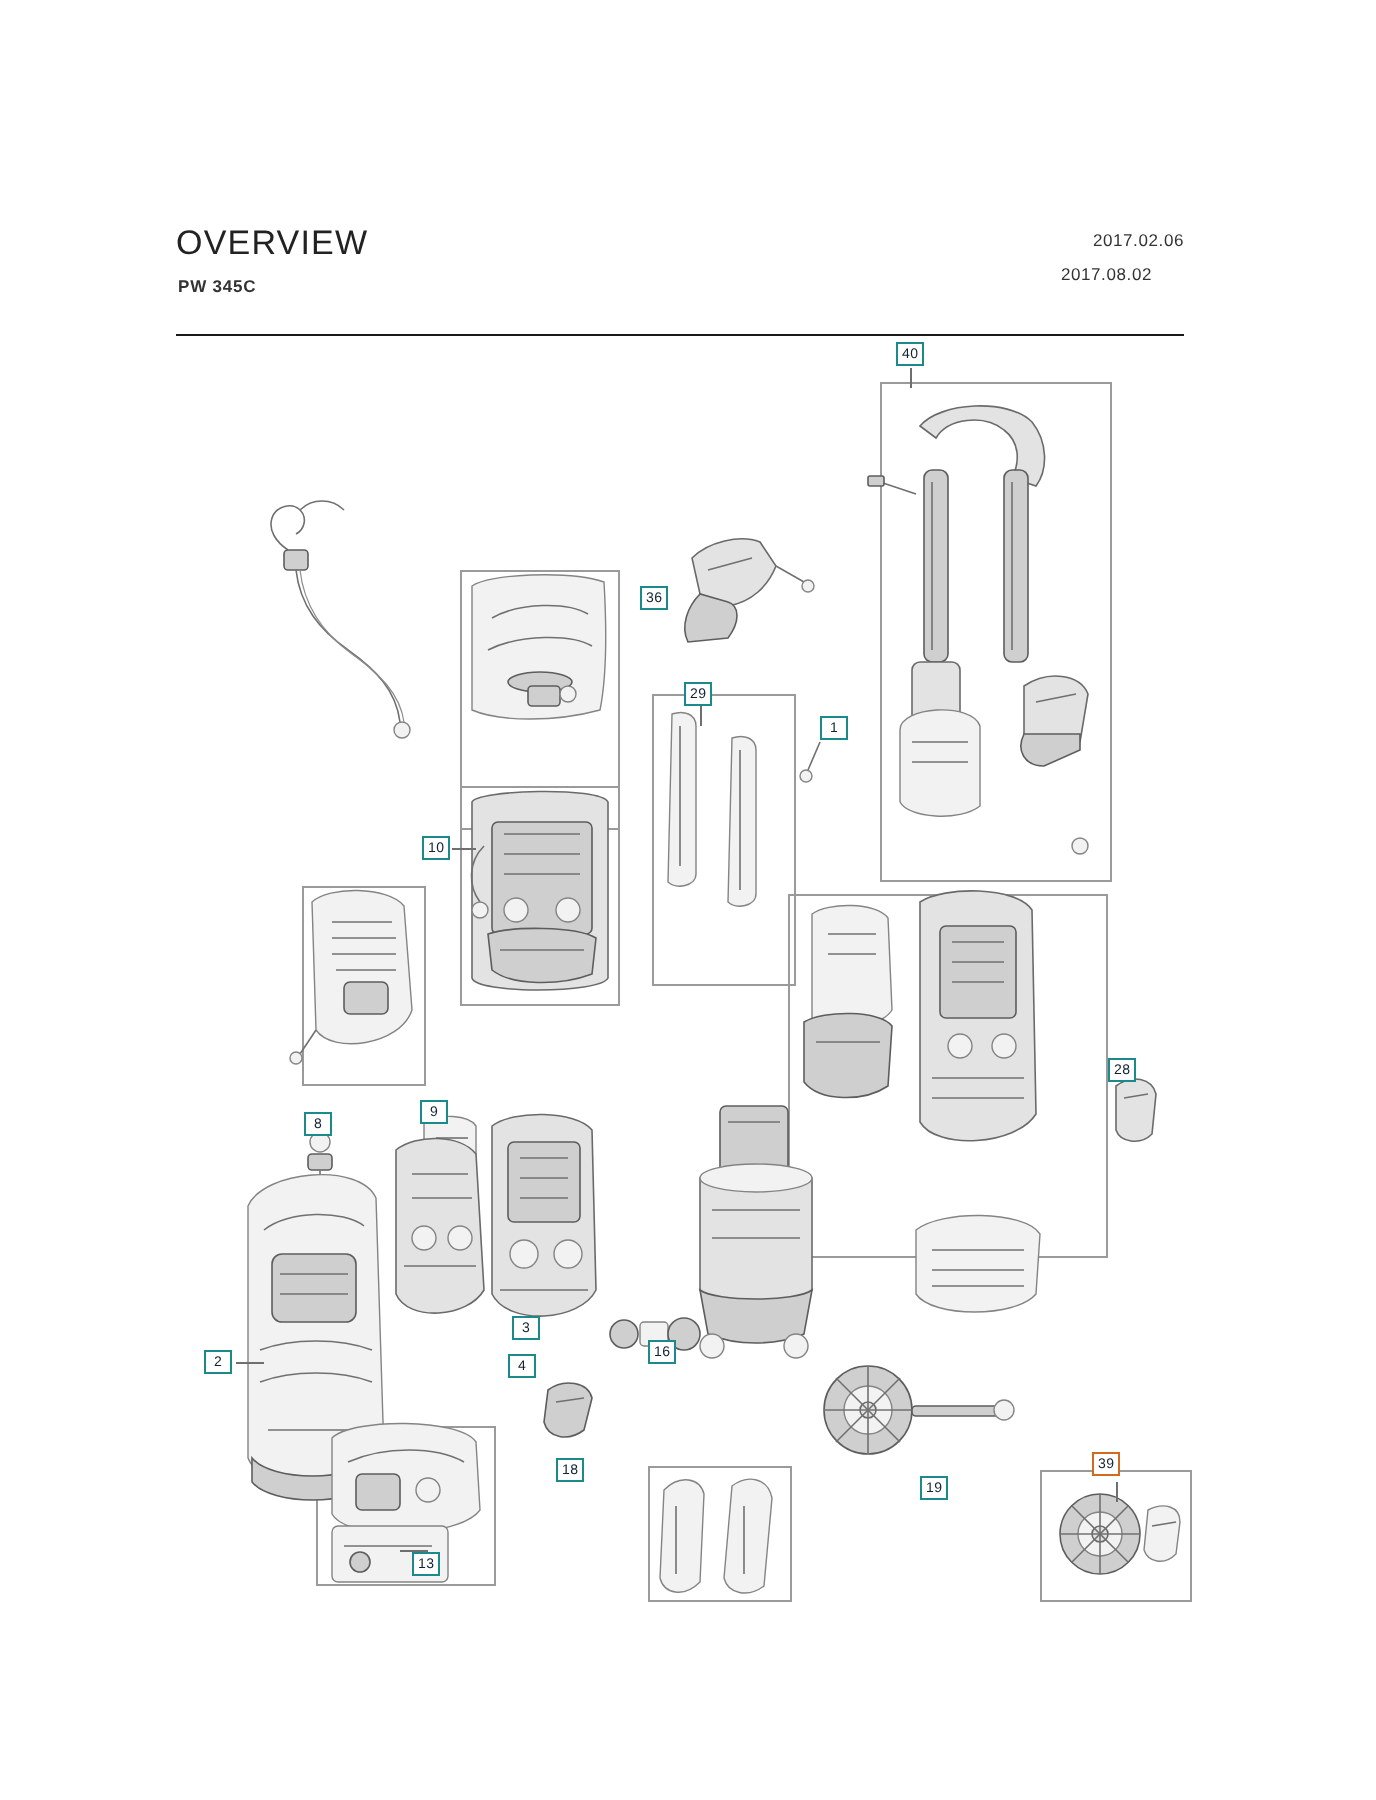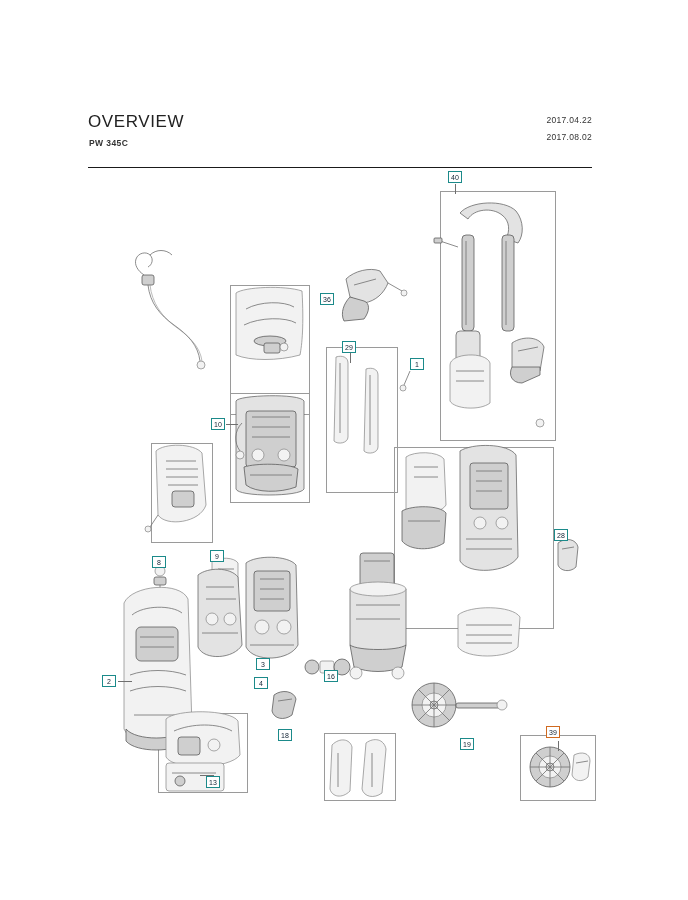--- a/index.html
+++ b/index.html
@@ -28,21 +28,21 @@
   .subtitle{
     position:absolute;left:1px;top:26px;
     font-size:8.5px;letter-spacing:0.4px;color:#333;font-weight:bold;
   }
   .date1{
     position:absolute;right:0;top:3px;
     font-size:8.5px;letter-spacing:0.3px;color:#333;
     text-align:right;
   }
   .date2{
-    position:absolute;right:0;top:20px;
+    position:absolute;right:16px;top:20px;
     font-size:8.5px;letter-spacing:0.3px;color:#333;
     text-align:right;
   }
   .rule{
     position:absolute;left:88px;top:167px;width:504px;height:1px;
     background:#1a1a1a;
   }
   
   .canvas{
     position:absolute;left:88px;top:175px;width:504px;height:660px;
@@ -80,21 +80,21 @@
   .fillg3{fill:#f2f2f2;stroke:#848484;stroke-width:0.7;}
 </style>
 </head>
 <body>
 
 <div class="page">
 
   <div class="header">
     <div class="title">OVERVIEW</div>
     <div class="subtitle">PW 345C</div>
-    <div class="date1">2017.04.22</div>
+    <div class="date1">2017.02.06</div>
     <div class="date2">2017.08.02</div>
   </div>
   <div class="rule"></div>
 
   <div class="canvas">
 
     <div class="frame" style="left:352px;top:16px;width:116px;height:250px;"></div>
     <div class="frame" style="left:238px;top:172px;width:72px;height:146px;"></div>
     <div class="frame" style="left:142px;top:110px;width:80px;height:130px;"></div>
     <div class="frame" style="left:142px;top:218px;width:80px;height:110px;"></div>

